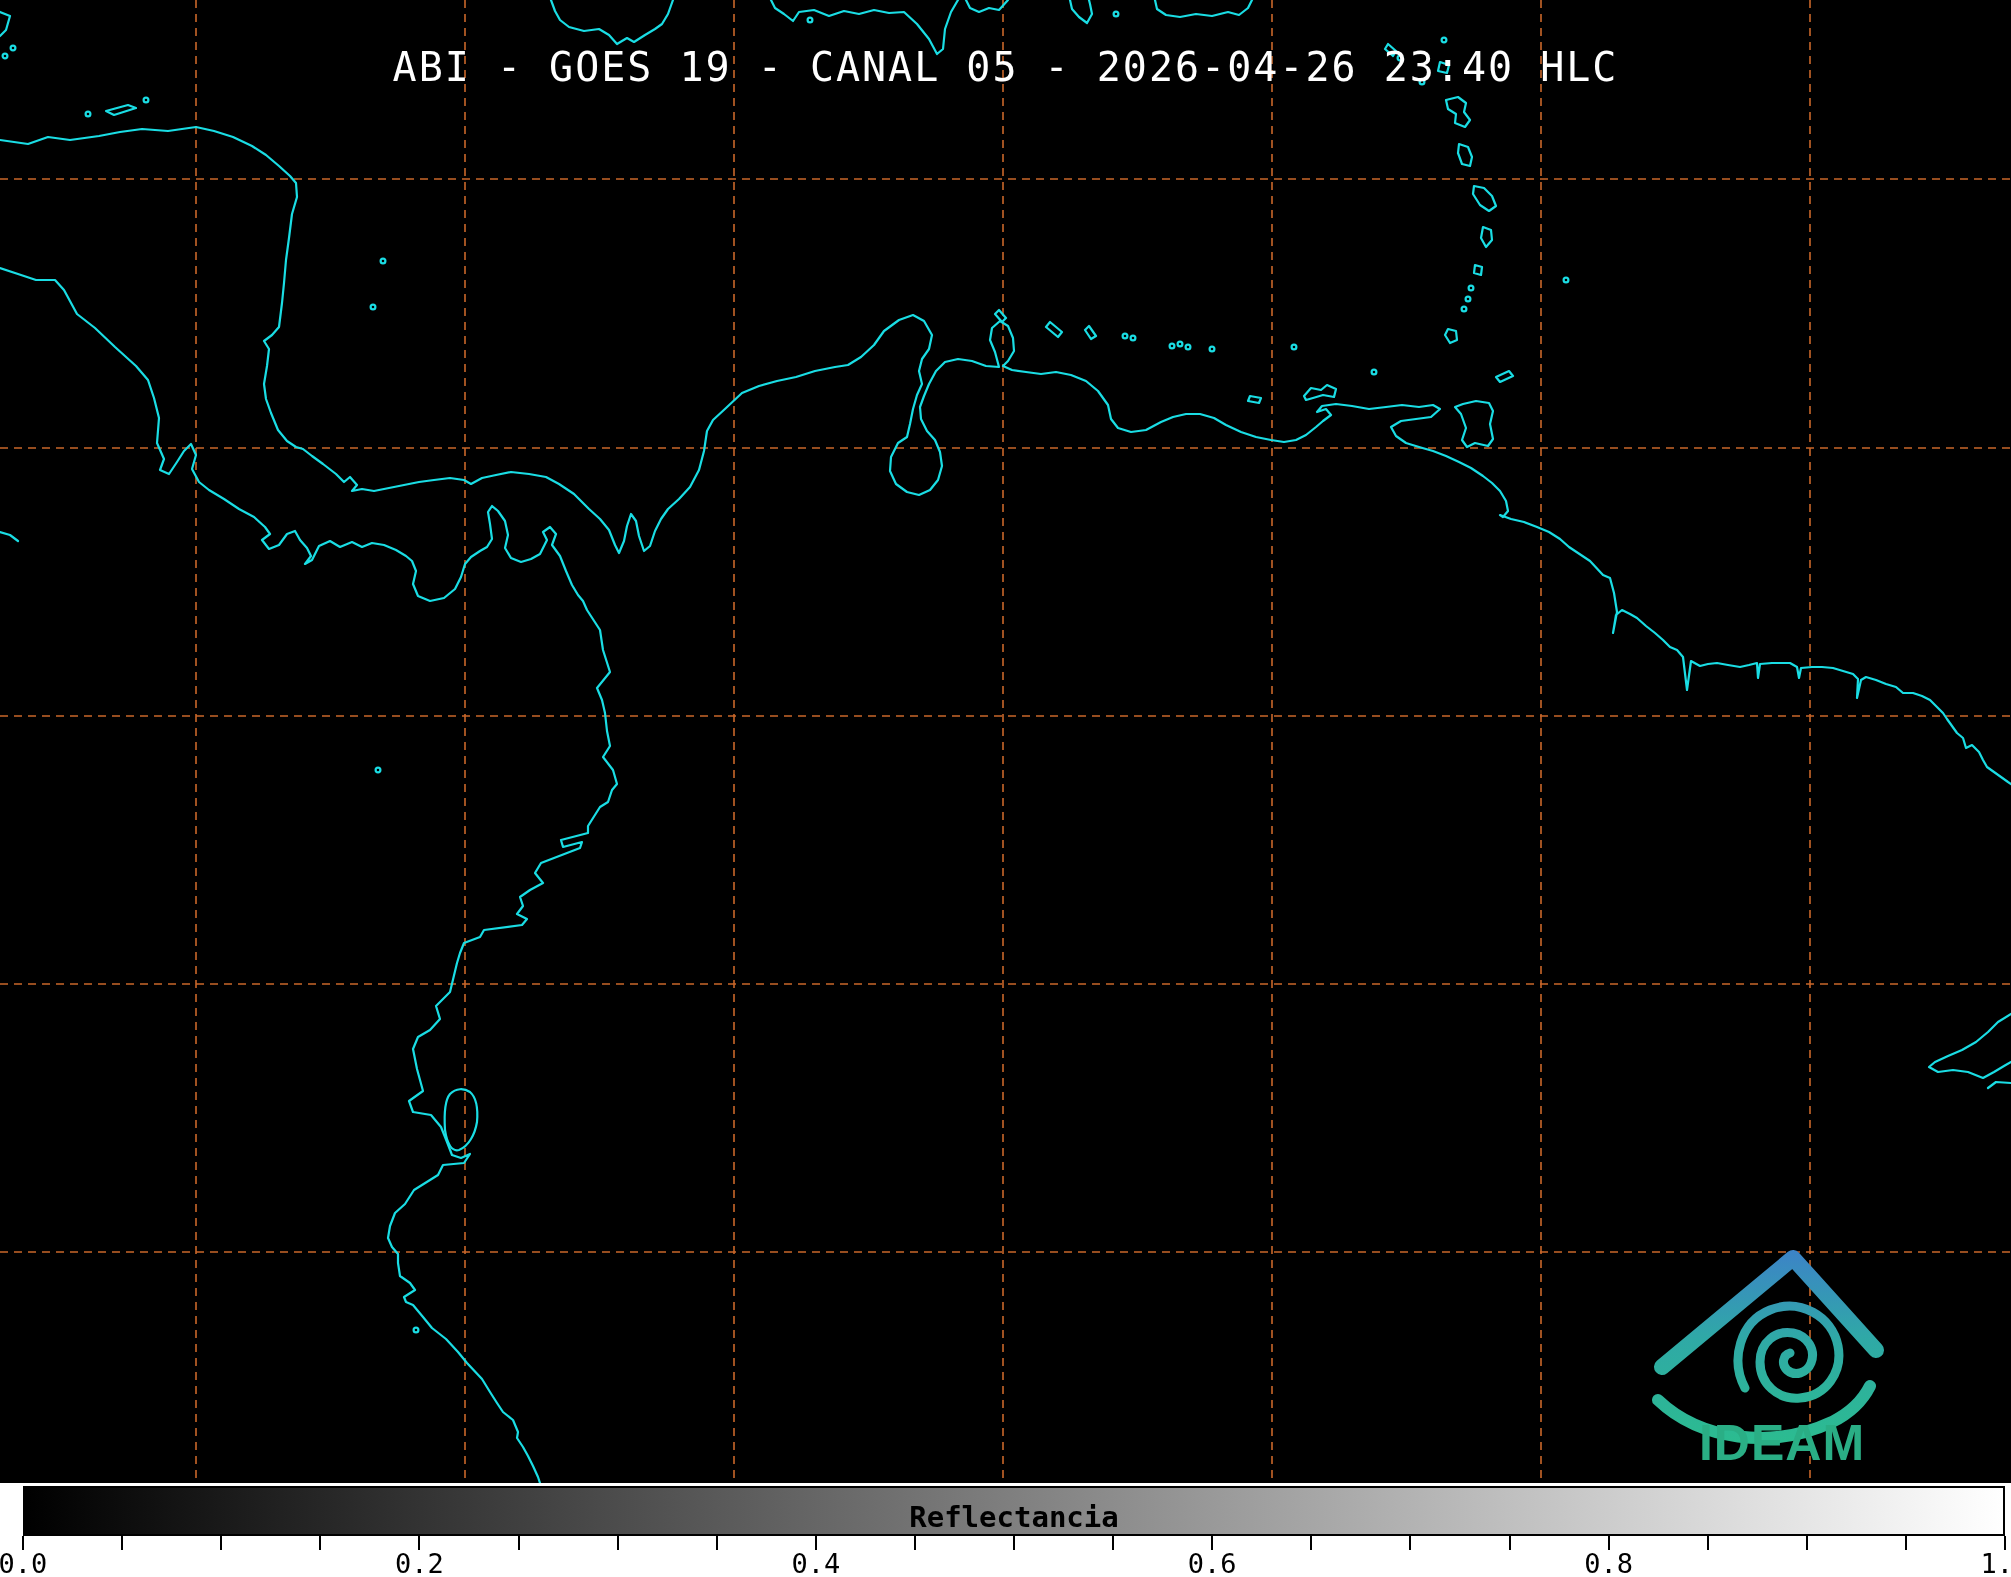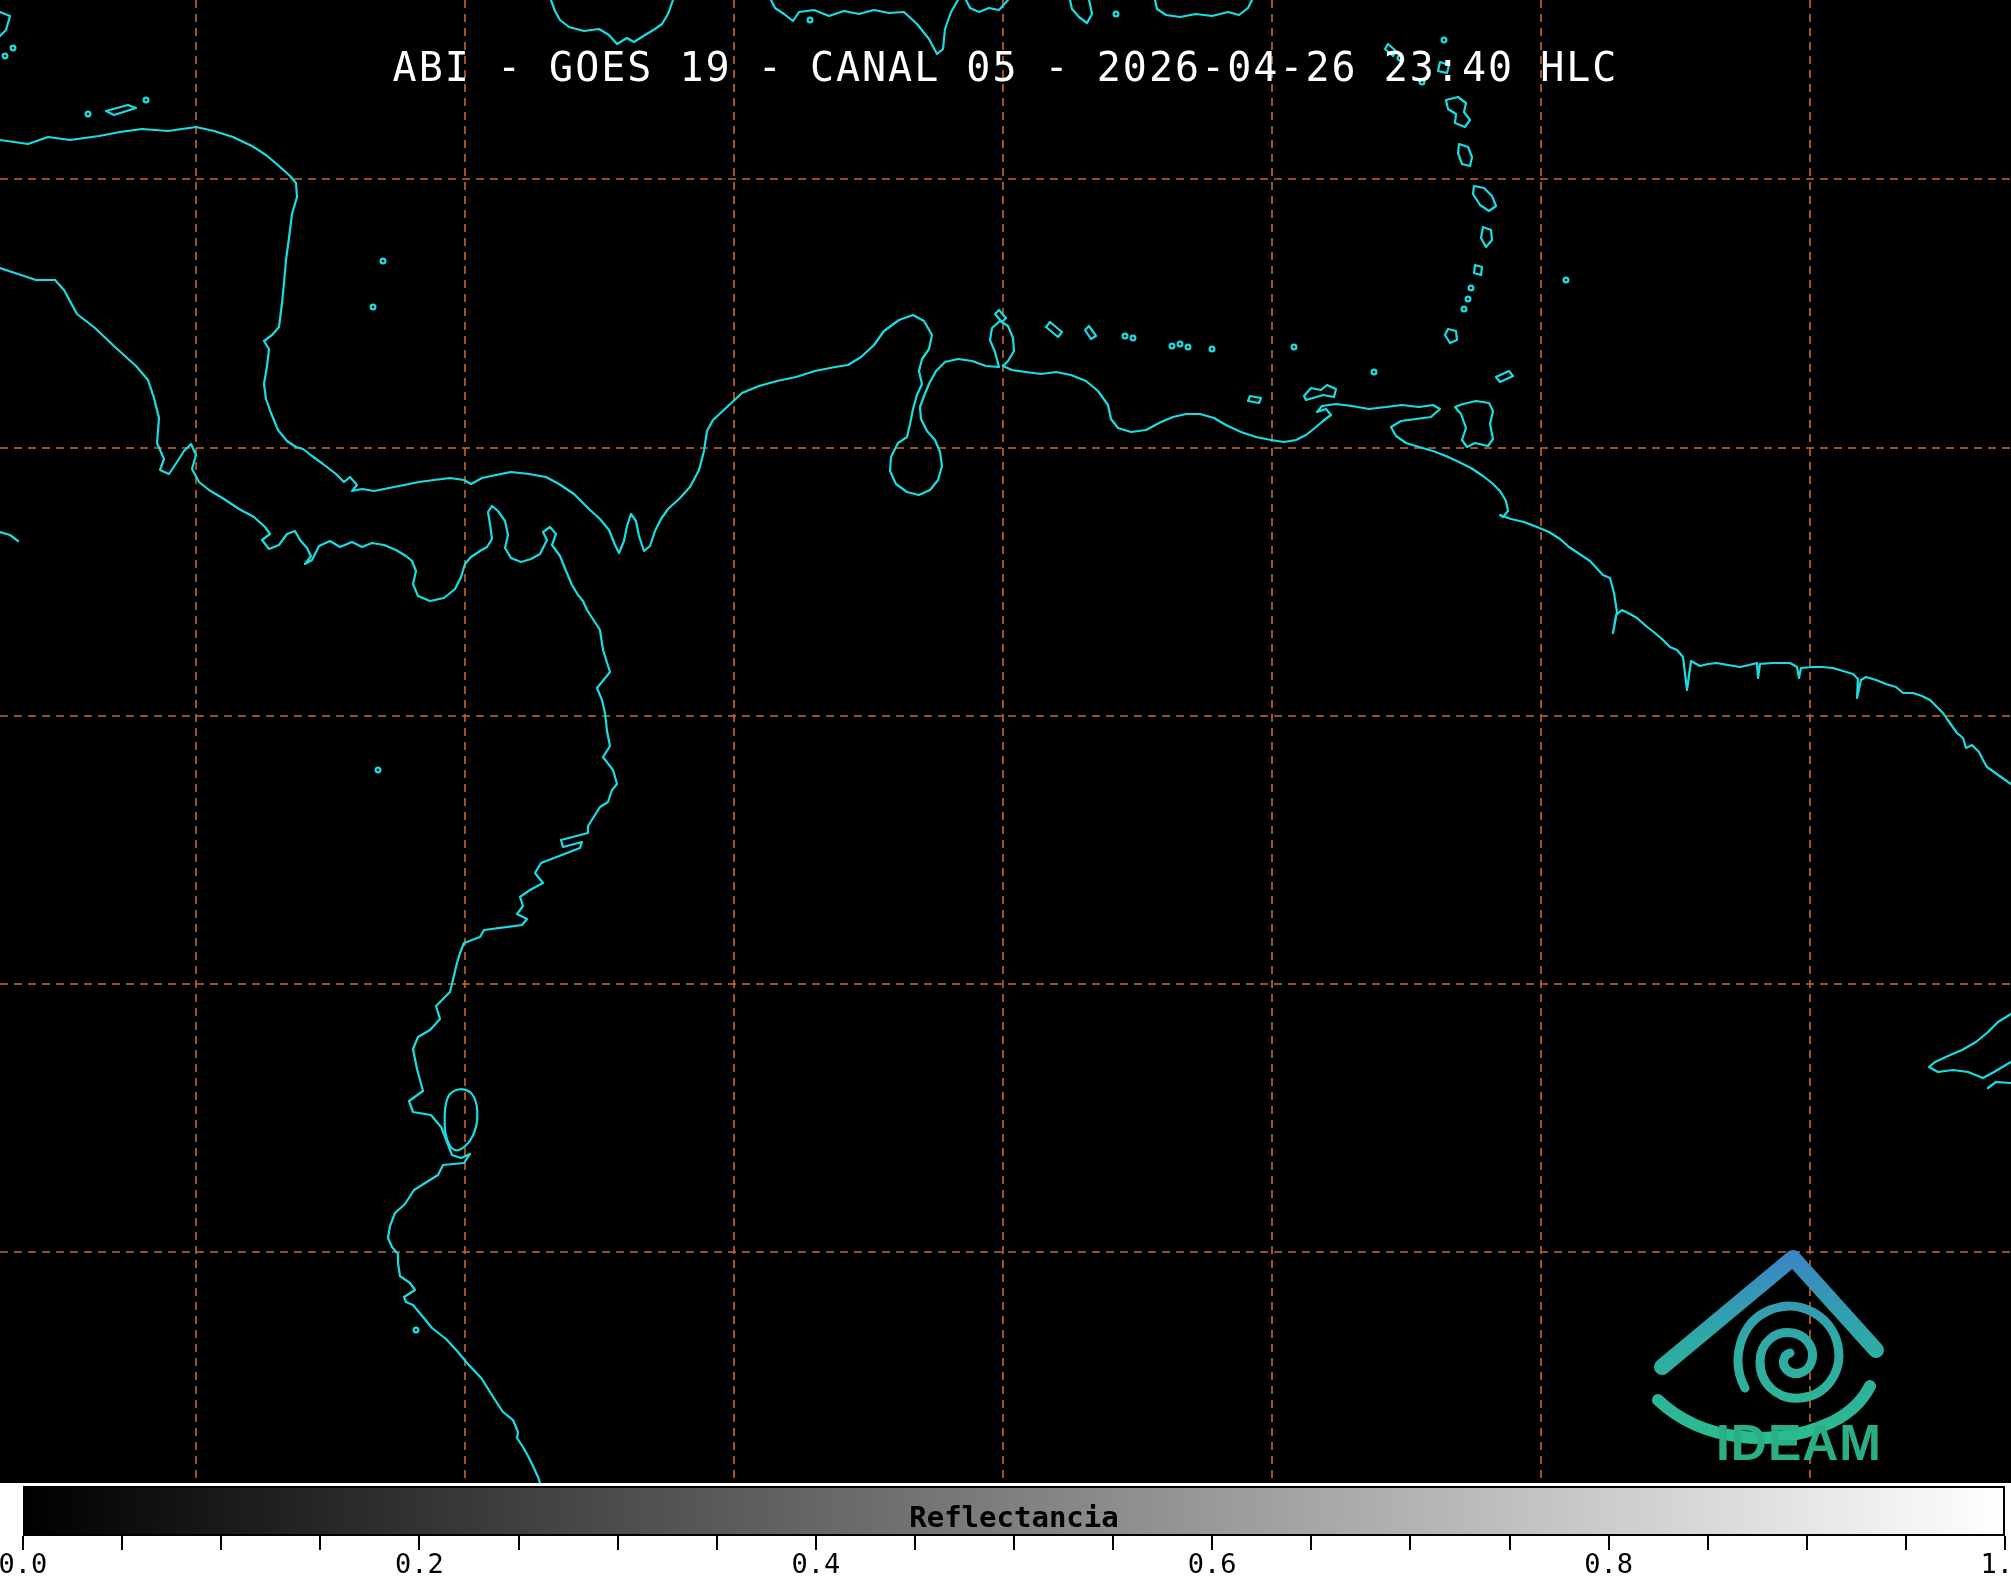--- a/index.html
+++ b/index.html
@@ -12,21 +12,21 @@
   #cbar{position:absolute;left:0;top:1483px;width:2011px;height:122px;background:var(--cbarbg,#fff);}
   #cbar-grad{position:absolute;left:23px;top:3px;width:1982px;height:50px;
              background:linear-gradient(to right,#000000,#ffffff);
              border:2px solid #000;box-sizing:border-box;}
   #cbar-label{position:absolute;left:0;top:12px;width:100%;text-align:center;
               font-size:29px;font-weight:bold;color:var(--cbarlabel,#000);}
   .cb-tick{position:absolute;top:53px;width:2px;height:14px;background:var(--tick,#000);}
   .cb-ticklabel{position:absolute;top:1548px;width:90px;margin-left:-45px;text-align:center;
                 font-size:27px;color:var(--tick,#000);}
   
-  #logo-text{position:absolute;left:1682px;top:1414px;width:200px;text-align:right;
+  #logo-text{position:absolute;left:1682px;top:1414px;width:200px;text-align:center;
              font-family:"Liberation Sans","DejaVu Sans",sans-serif;font-weight:bold;
              font-size:50px;letter-spacing:1px;color:var(--logogreen,#2AAE85);}
 </style>
 </head>
 <body>
 
 <div id="stage">
 
   <svg id="map" viewBox="0 0 2011 1483" xmlns="http://www.w3.org/2000/svg">
     <defs>

